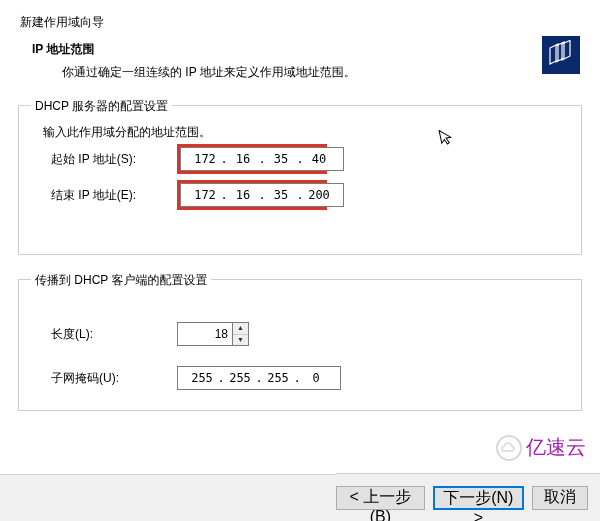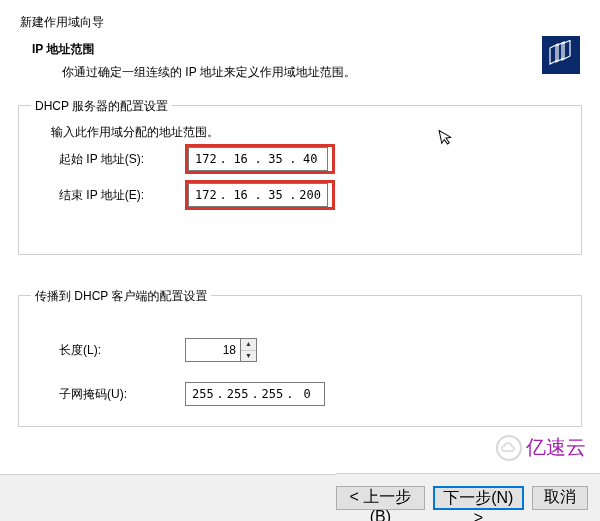--- a/index.html
+++ b/index.html
@@ -39,32 +39,32 @@
       background: #0b2a6b;
       display: flex;
       align-items: center;
       justify-content: center;
       margin-top: 22px;
     }
     .fieldset {
       border: 1px solid #cfcfcf;
       margin: 14px 18px 0 18px;
       position: relative;
-      padding: 18px 18px 22px 32px;
+      padding: 18px 18px 22px 24px;
     }
     .fieldset-legend {
       position: absolute;
       top: -8px;
       left: 12px;
       background: #ffffff;
       padding: 0 4px;
       font-size: 12px;
     }
     .fs1 { height: 150px; }
-    .fs2 { height: 132px; margin-top: 40px; }
+    .fs2 { height: 132px; margin-top: 24px; }
     .hint {
       font-size: 12px;
     }
     .row {
       display: flex;
       align-items: center;
       margin: 0 0 0 8px;
       height: 36px;
     }
     .row2 {
@@ -80,21 +80,21 @@
     .label-s { width: 126px; font-size: 12px; }
     .ip-wrap {
       border: 3px solid #d8362b;
       padding: 0;
       width: 150px;
       display: inline-block;
     }
     .ip-input, .ip-input2 {
       border: 1px solid #7a7a7a;
       height: 24px;
-      width: 140px;
+      width: 164px;
       background: #fff;
       font-family: monospace;
       font-size: 12px;
       display: flex;
       align-items: center;
       justify-content: center;
       padding: 0 4px;
     }
     .ip-input span, .ip-input2 span { display:inline-block; text-align:center; }
     .oct { width: 28px; text-align: right; }

